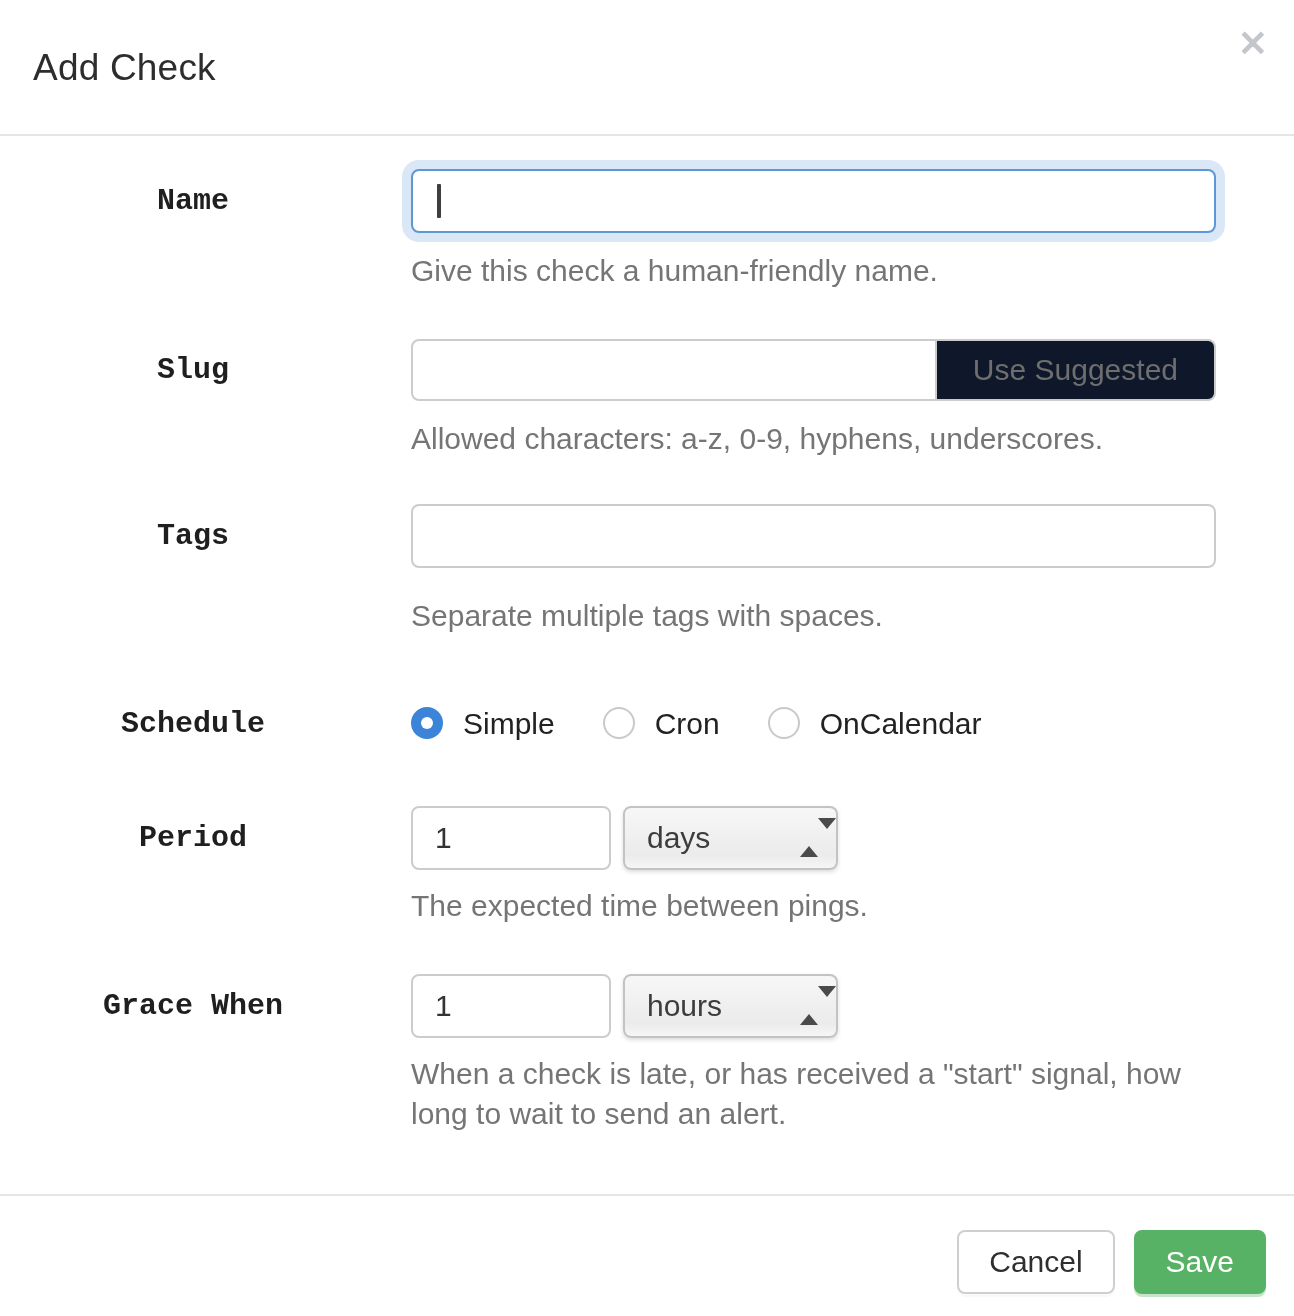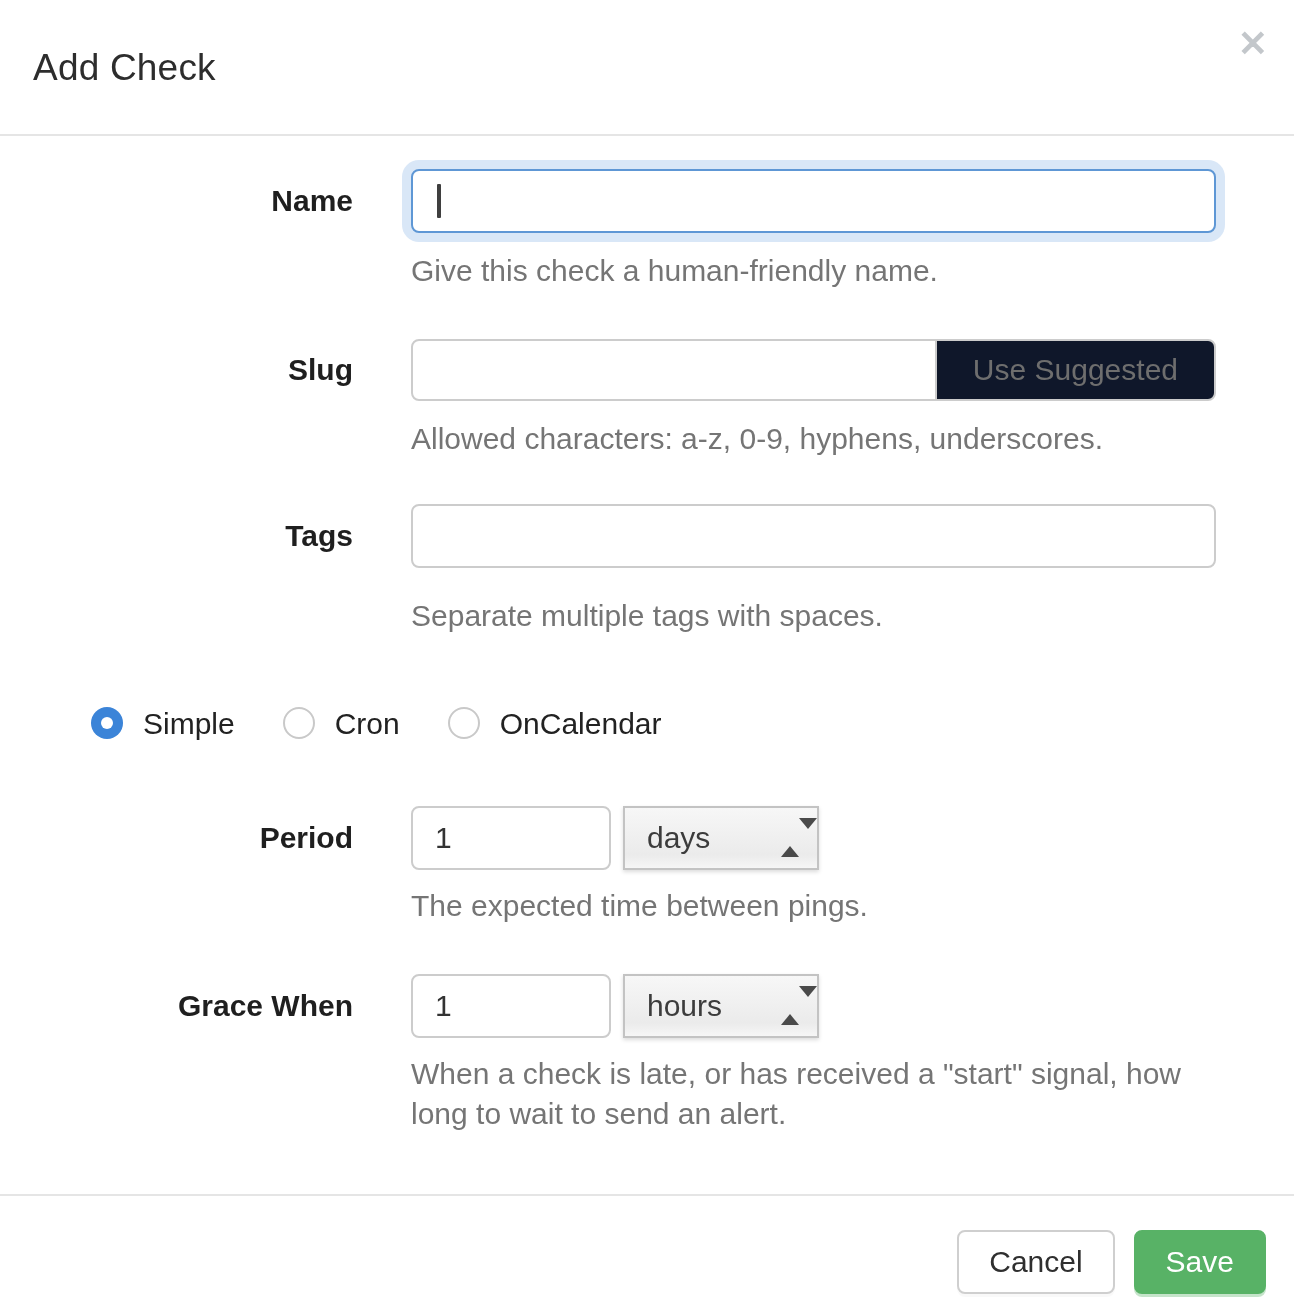--- a/index.html
+++ b/index.html
@@ -10,21 +10,21 @@
 
   
   .modal-header { position: relative; padding: 40px 33px 38px 33px; border-bottom: 2px solid #e5e5e5; }
   .modal-title { font-size: 37px; font-weight: 500; color: #2d2d2d; line-height: 56px; letter-spacing: 0.2px; }
   .close-btn { position: absolute; top: 26px; right: 26px; font-size: 36px; font-weight: 700;
                color: #c3c7cb; background: none; border: none; cursor: pointer; line-height: 36px; }
 
   
   .modal-body { padding: 33px 78px 0 33px; flex: 0 0 auto; }
   .form-row { display: flex; align-items: flex-start; }
-  .label-col { flex: 0 0 320px; text-align: right; padding-right: 0; }
+  .label-col { flex: 0 0 320px; text-align: center; padding-right: 0; font-family: Liberation Mono, monospace; }
   .ctrl-col { flex: 1 1 auto; margin-left: 58px; min-width: 0; }
   .form-label { font-size: 30px; font-weight: 700; color: #1f1f1f; line-height: 64px; white-space: nowrap; }
 
   .row-name   { margin-top: 0; }
   .row-slug   { margin-top: 48px; }
   .row-tags   { margin-top: 45px; }
   .row-sched  { margin-top: 56px; }
   .row-period { margin-top: 50px; }
   .row-grace  { margin-top: 48px; }
 
@@ -51,22 +51,22 @@
   .radio-circle { width: 32px; height: 32px; border-radius: 50%; background: #fff; border: 2px solid #c9c9c9; position: relative; flex: 0 0 32px; }
   .radio-circle.checked { background: #3b84d8; border: none; }
   .radio-circle.checked::after { content: ""; position: absolute; left: 10px; top: 10px; width: 12px; height: 12px;
                                  border-radius: 50%; background: #fff; }
   .radio-label { font-size: 30px; color: #222; margin-left: 20px; line-height: 34px; }
 
   
   .duration-group { display: flex; align-items: center; }
   .num-input { width: 200px; height: 64px; border: 2px solid #cccccc; border-radius: 8px;
                font-family: inherit; font-size: 30px; color: #333; padding: 0 22px; background: #fff; outline: none; }
-  .unit-select { position: relative; width: 196px; height: 64px; margin-left: 12px; cursor: pointer;
-                 border: 2px solid #c3c3c3; border-radius: 0;
+  .unit-select { position: relative; width: 215px; height: 64px; margin-left: 12px; cursor: pointer;
+                 border: 2px solid #c3c3c3; border-radius: 8px;
                  background: linear-gradient(180deg, #f7f7f7 0%, #ebebeb 78%, #f6f6f6 100%);
                  box-shadow: 0 2px 4px rgba(0,0,0,0.14);
                  display: flex; align-items: center; padding: 0 52px 0 22px; }
   .unit-select .unit-text { font-size: 30px; color: #3c3c3c; }
   .spinner-arrows { position: absolute; right: 18px; top: 50%; transform: translateY(-50%); width: 18px; }
   .spinner-arrows .up { width: 0; height: 0; margin: 0 auto 6px auto;
                         border-left: 9px solid transparent; border-right: 9px solid transparent; border-bottom: 11px solid #4a4a4a; }
   .spinner-arrows .down { width: 0; height: 0; margin: 0 auto;
                         border-left: 9px solid transparent; border-right: 9px solid transparent; border-top: 11px solid #4a4a4a; }
 
@@ -115,20 +115,21 @@
 
     <div class="form-row row-tags">
       <div class="label-col"><span class="form-label">Tags</span></div>
       <div class="ctrl-col">
         <input type="text" class="text-input" value="" style="">
         <div class="help-text help-tags">Separate multiple tags with spaces.</div>
       </div>
     </div>
 
     <div class="form-row row-sched">
+      <div class="label-col"><span class="form-label">Schedule</span></div>
       <div class="ctrl-col">
         <div class="radio-row">
           <span class="radio-option">
             <span class="radio-circle checked"></span>
             <span class="radio-label">Simple</span>
           </span>
           <span class="radio-option">
             <span class="radio-circle"></span>
             <span class="radio-label">Cron</span>
           </span>

